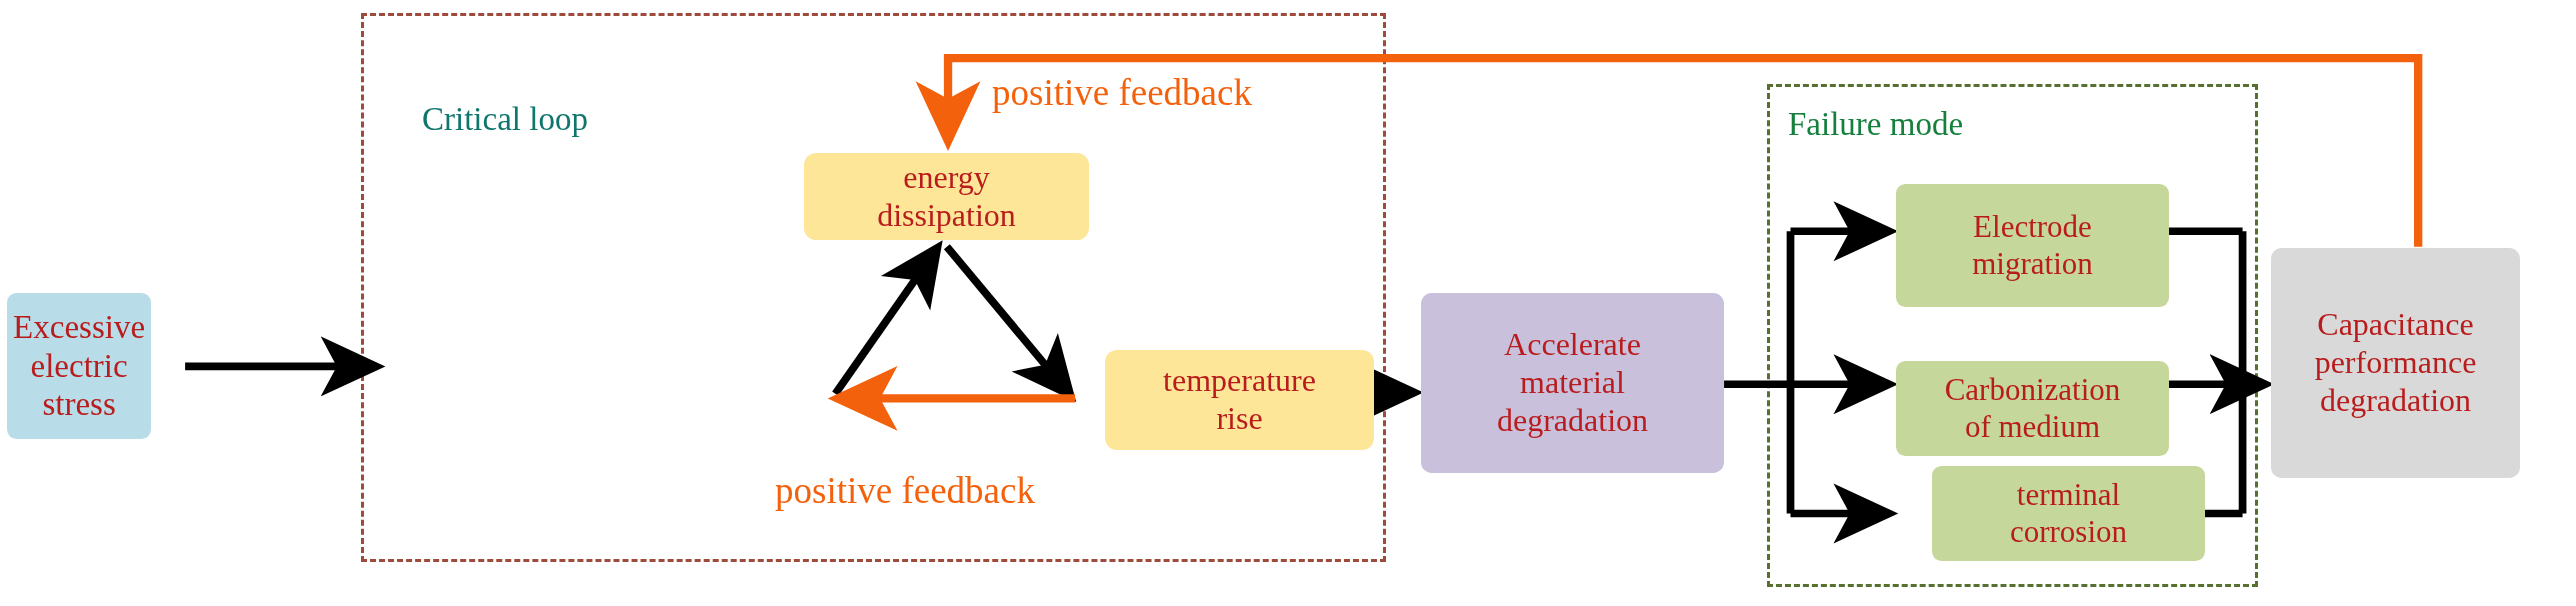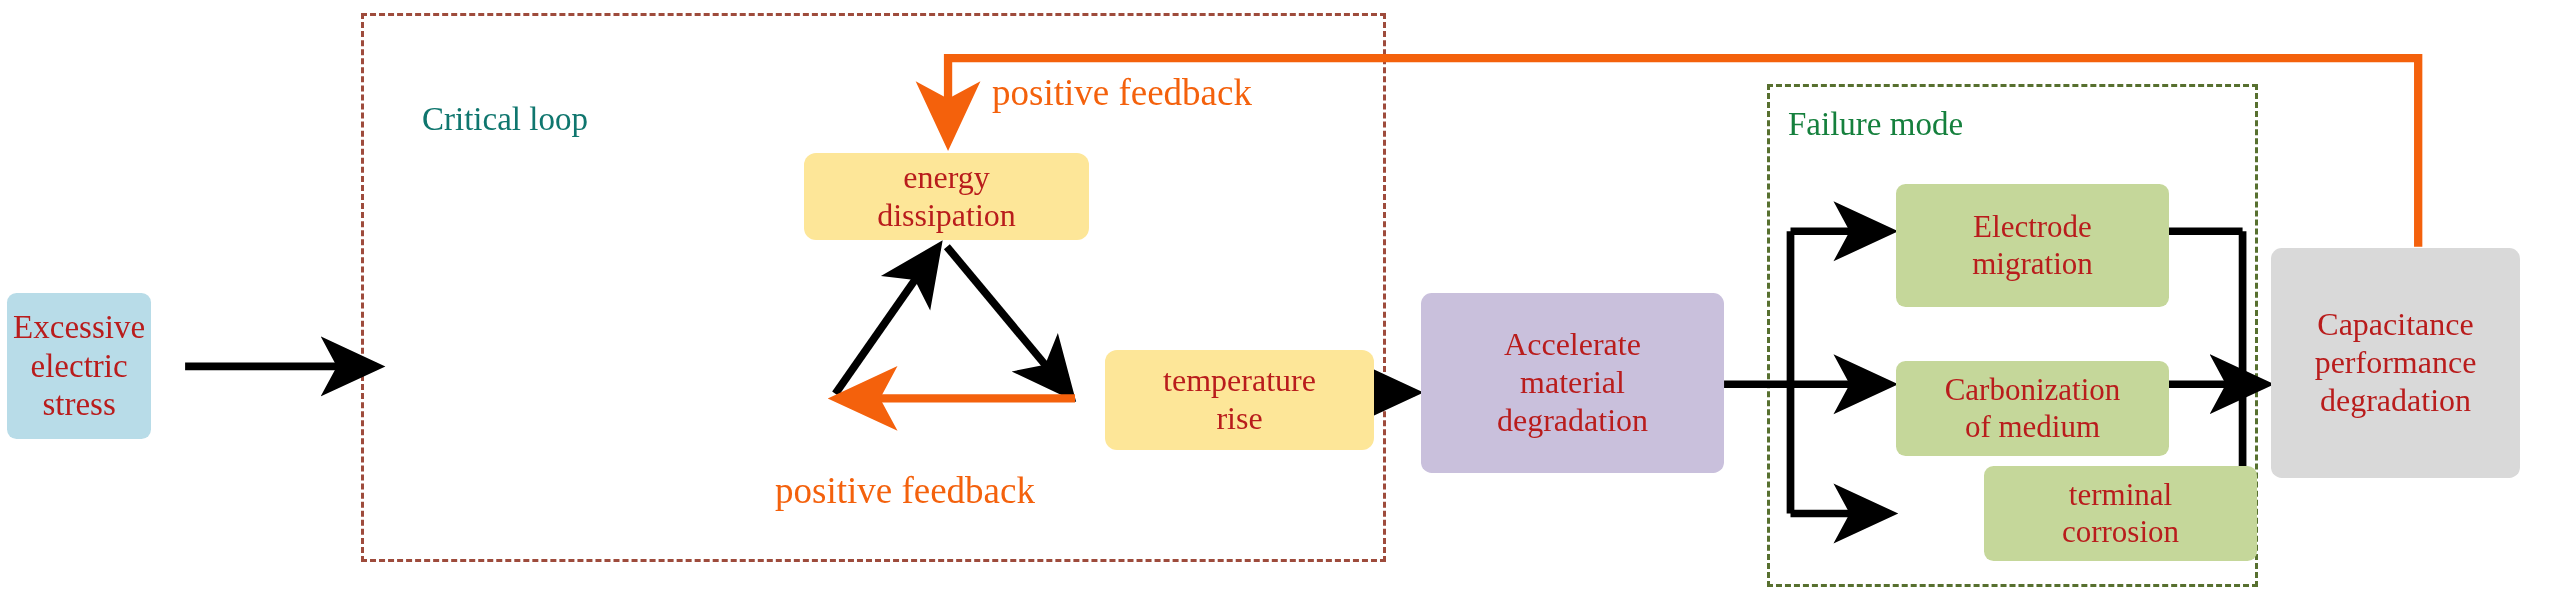--- a/index.html
+++ b/index.html
@@ -62,21 +62,21 @@
   }
   #node-electrode-migration {
     left: 1896px; top: 184px; width: 273px; height: 123px;
     background: #c5d79a; font-size: 31px; border-radius: 9.5px;
   }
   #node-carbonization-of-medium {
     left: 1896px; top: 325px; width: 273px; height: 95px;
     background: #c5d79a; font-size: 31px; border-radius: 9.5px; margin-top: 36px;
   }
   #node-terminal-corrosion {
-    left: 1984px; top: 466px; width: 273px; height: 95px;
+    left: 1932px; top: 466px; width: 273px; height: 95px;
     background: #c5d79a; font-size: 31px; border-radius: 9.5px;
   }
   #node-capacitance-performance-degradation {
     left: 2271px; top: 248px; width: 249px; height: 230px;
     background: #d9d9d9; font-size: 32px; border-radius: 10.7px;
   }
 
   
   .group-frame {
     position: absolute;

